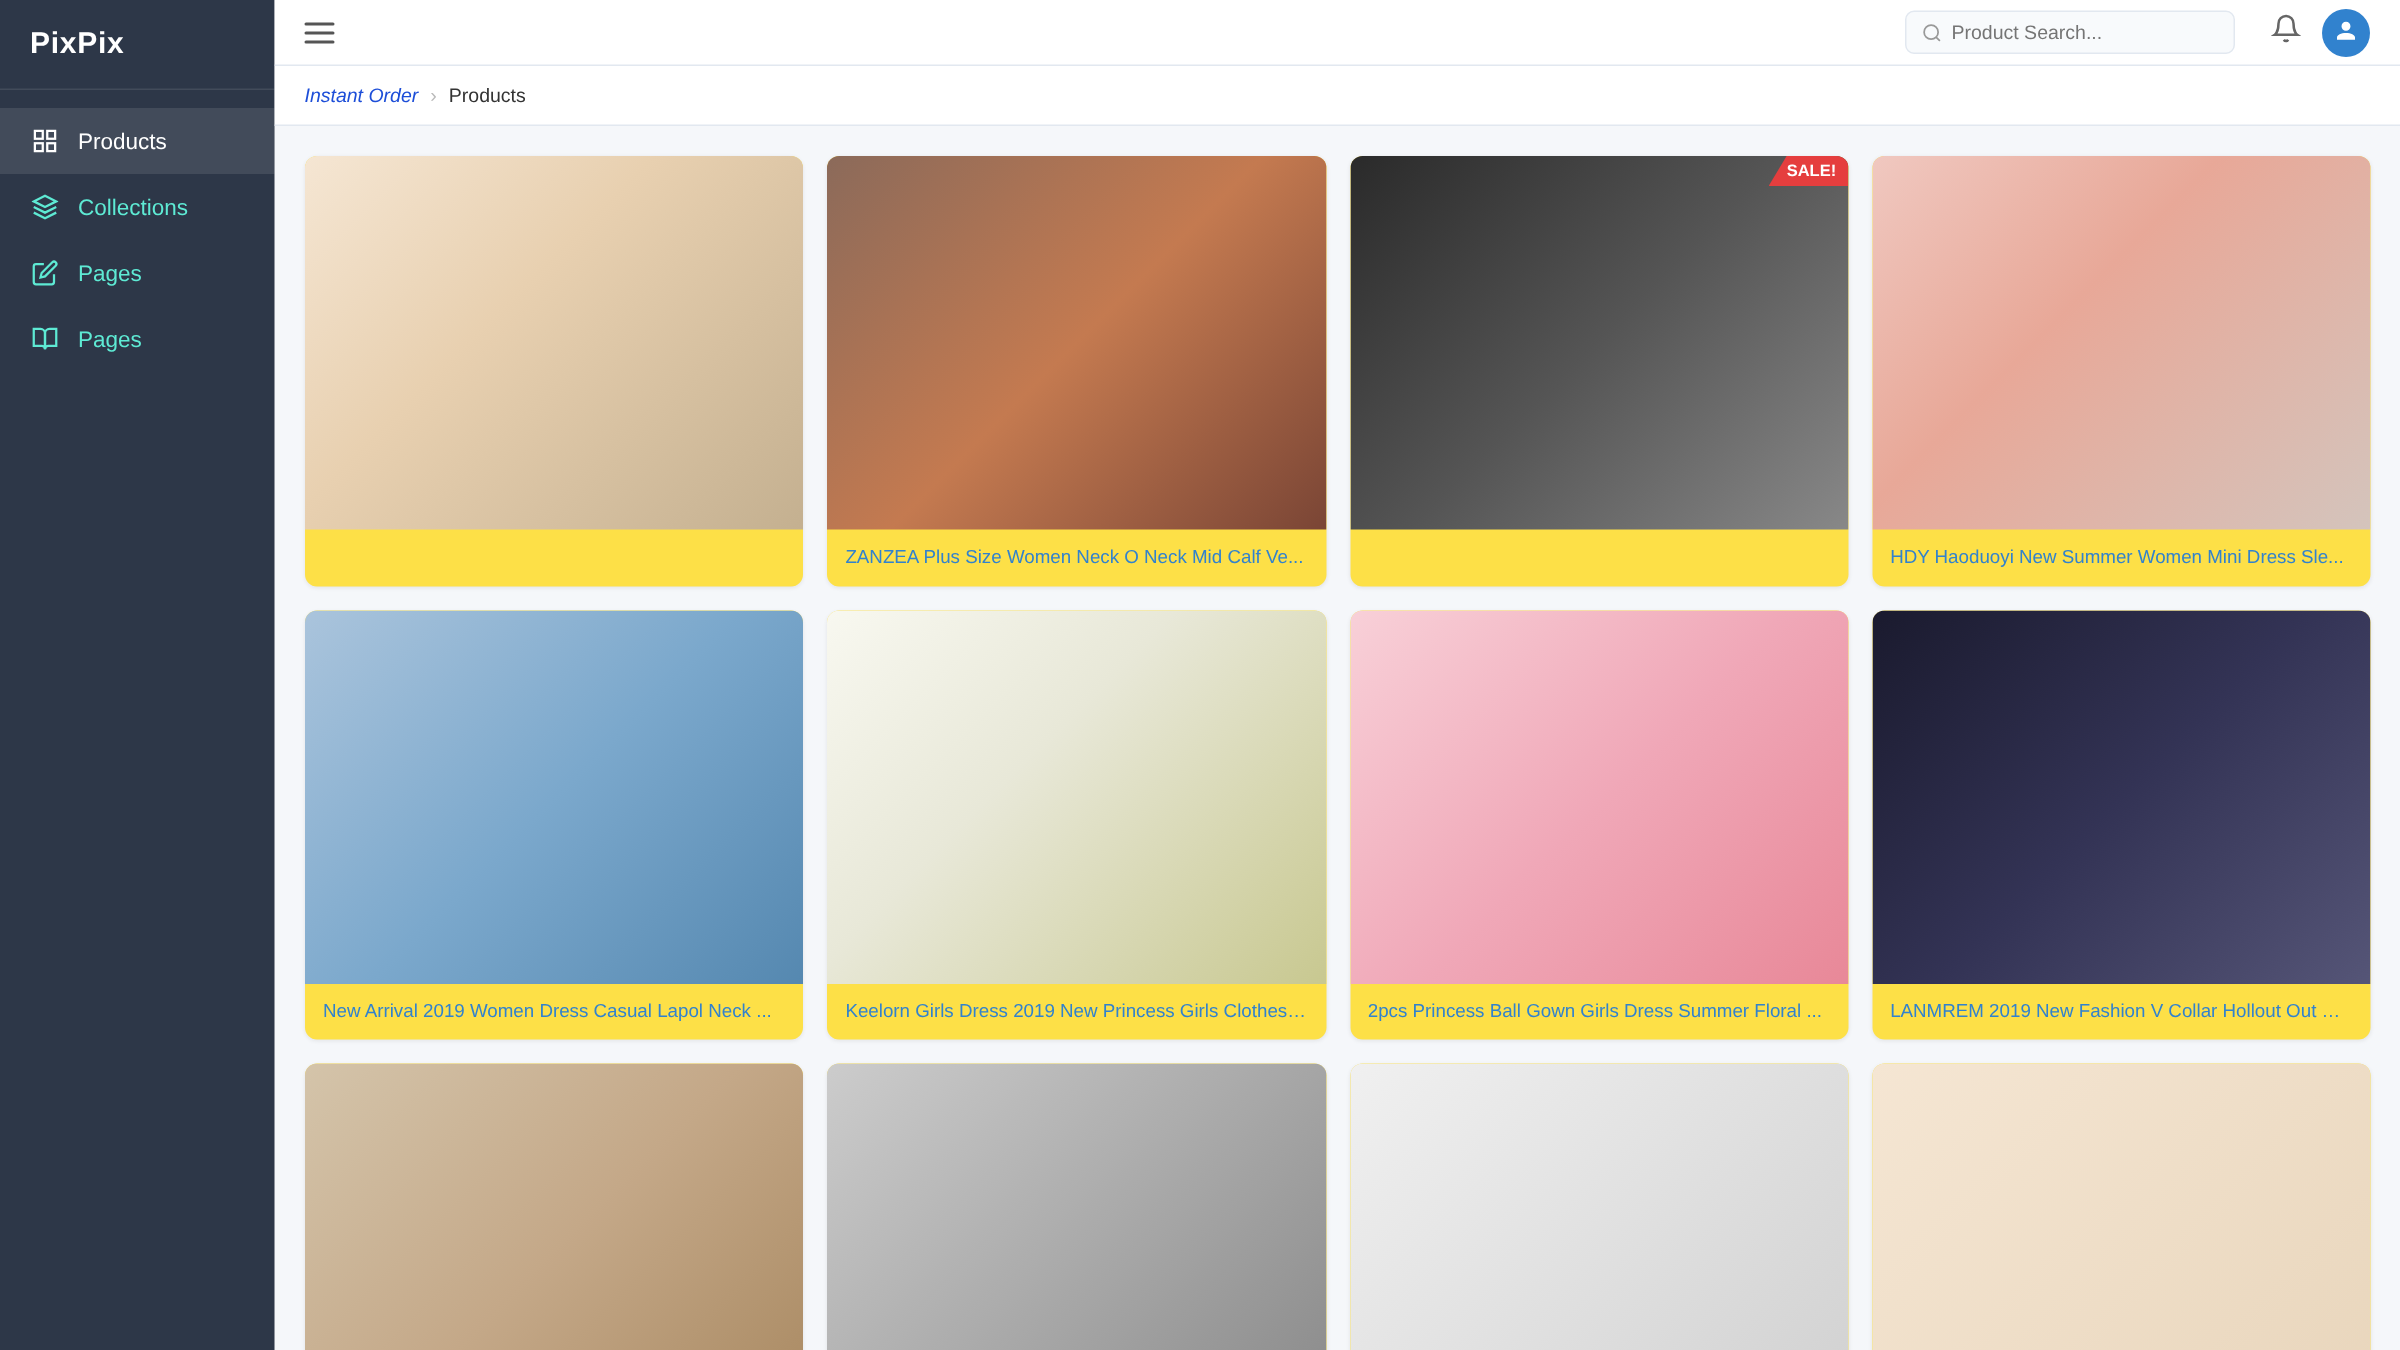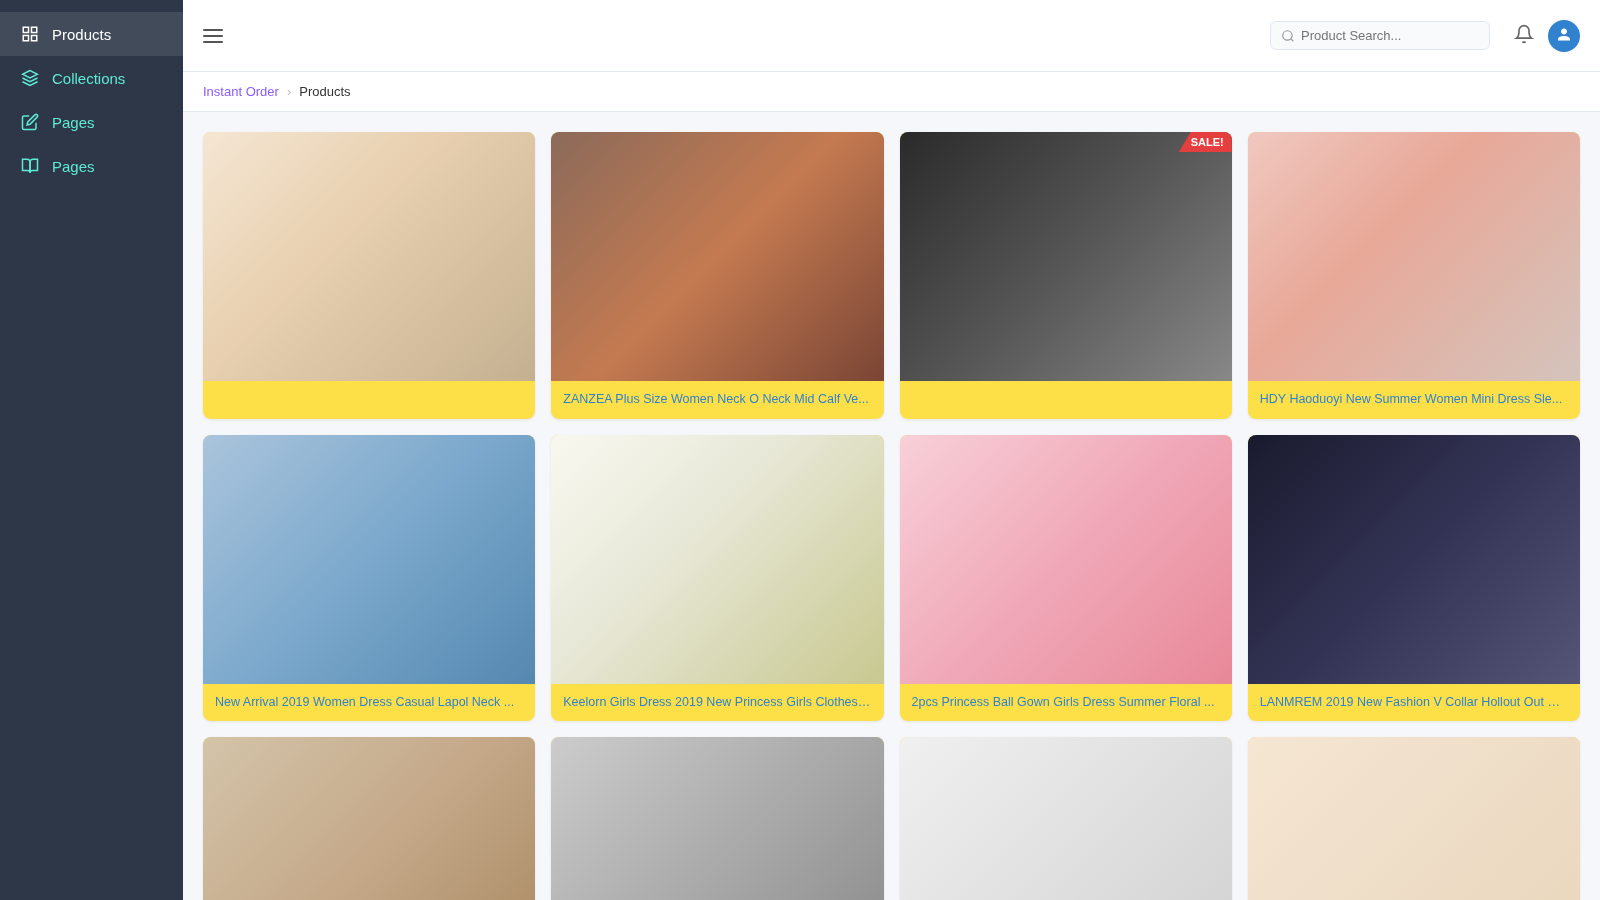--- a/index.html
+++ b/index.html
@@ -36,21 +36,21 @@
     }
     .sidebar-item.active { color: #fff; background: rgba(255,255,255,0.1); }
     .sidebar-icon { width: 20px; height: 20px; display: flex; align-items: center; justify-content: center; flex-shrink: 0; }
 
     
     .main { flex: 1; display: flex; flex-direction: column; overflow: hidden; }
 
     
     .header {
       background: #fff;
-      height: 72px;
+      height: 44px;
       display: flex;
       align-items: center;
       padding: 0 20px;
       border-bottom: 1px solid #e2e8f0;
       gap: 12px;
       flex-shrink: 0;
     }
     .hamburger { cursor: pointer; display: flex; flex-direction: column; gap: 4px; }
     .hamburger span { display: block; width: 20px; height: 2px; background: #555; border-radius: 2px; }
     .header-spacer { flex: 1; }
@@ -165,20 +165,21 @@
       line-height: 1.4;
       white-space: nowrap;
       overflow: hidden;
       text-overflow: ellipsis;
     }
   </style>
 </head>
 <body>
 
 <aside class="sidebar">
+  <div class="sidebar-logo">PixPix</div>
   <nav class="sidebar-nav">
 
     <div class="sidebar-item active">
       <span class="sidebar-icon">
         <svg width="18" height="18" viewBox="0 0 24 24" fill="none" stroke="currentColor" stroke-width="2">
           <rect x="3" y="3" width="7" height="7"></rect>
             <rect x="14" y="3" width="7" height="7"></rect>
           <rect x="3" y="14" width="7" height="7"></rect>
             <rect x="14" y="14" width="7" height="7"></rect>
         </svg>
@@ -244,21 +245,21 @@
       </span>
       <div class="user-avatar">
         <svg width="18" height="18" viewBox="0 0 24 24" fill="white">
           <path d="M12 2C9.79 2 8 3.79 8 6s1.79 4 4 4 4-1.79 4-4-1.79-4-4-4zm0 10c-4.41 0-8 1.79-8 4v2h16v-2c0-2.21-3.59-4-8-4z"></path>
         </svg>
       </div>
     </div>
   </header>
 
   <div class="breadcrumb">
-    <span style="color:#8b5cf6;cursor:pointer;">Instant Order</span>
+    <span style="color:#1d4ed8;cursor:pointer;font-style:italic;">Instant Order</span>
     <span class="breadcrumb-sep">›</span>
     <span class="breadcrumb-active">Products</span>
   </div>
 
   <div class="content">
     <div class="product-grid" id="product-grid">
 
     <div class="product-card">
     <div class="product-image-wrap img-1">
 

